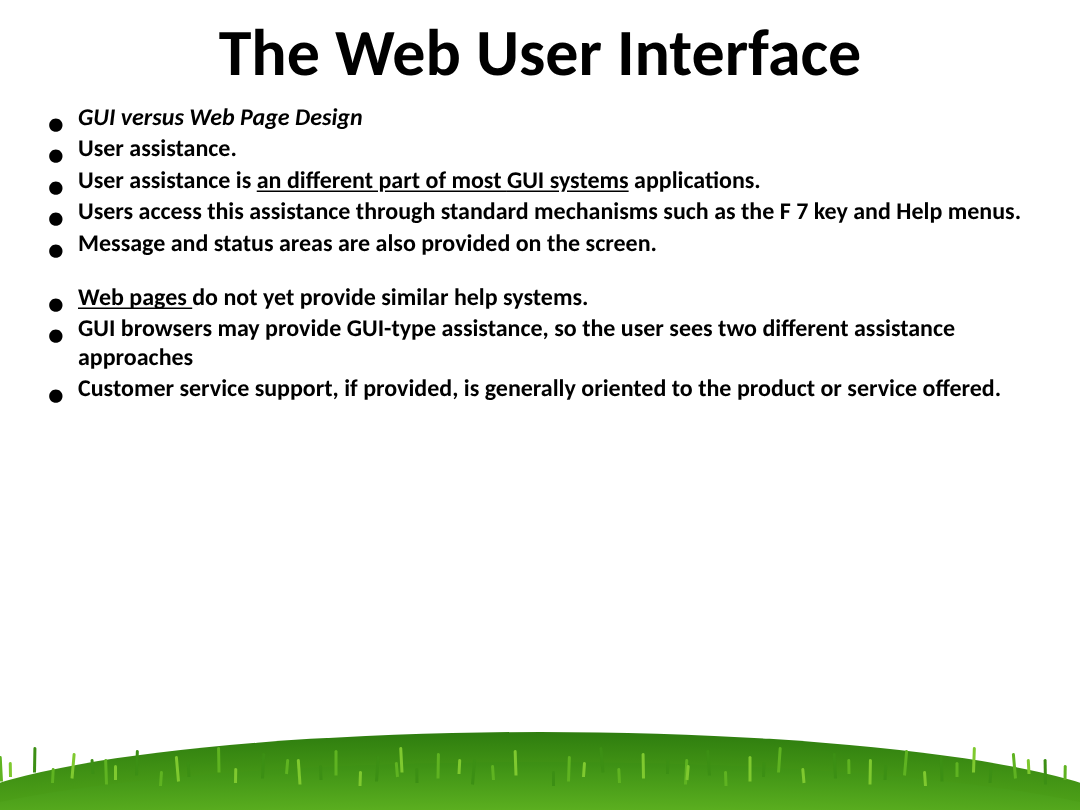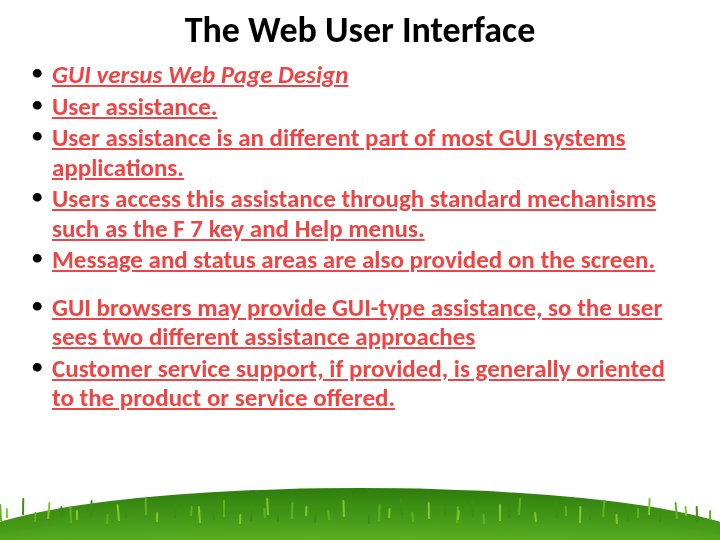--- a/index.html
+++ b/index.html
@@ -13,42 +13,41 @@
     overflow: hidden;
   }
   .slide {
     width: 720px;
     height: 540px;
     position: relative;
     box-sizing: border-box;
   }
   .title {
     text-align: center;
-    font-size: 36px;
+    font-size: 44px;
     font-weight: 700;
     color: #000;
     margin: 8px 0 8px 0;
   }
   .content {
     padding: 0 30px 0 26px;
   }
   ul.bullets {
     list-style: none;
     margin: 0 0 18px 0;
     padding: 0;
   }
   ul.bullets li {
     position: relative;
     padding-left: 26px;
-    font-size: 25px;
+    font-size: 16px;
     line-height: 1.18;
     font-weight: 700;
-    color: #ef4444;
+    color: #000000;
     margin: 0 0 2px 0;
-    text-decoration: underline;
   }
   ul.bullets li::before {
     content: "•";
     position: absolute;
     left: 6px;
     top: 0;
     font-size: 21px;
     color: #000;
   }
   .em-i { font-style: italic; }
@@ -114,20 +113,23 @@
       </li>
       <li>
         <span>Users access this assistance through standard mechanisms such as the F 7 key and Help menus.</span>
       </li>
       <li>
         <span>Message and status areas are also provided on the screen.</span>
       </li>
     </ul>
 
     <ul class="bullets">
+      <li>
+        <span class="u">Web pages </span><span>do not yet provide similar help systems.</span>
+      </li>
       <li>
         <span>GUI browsers may provide GUI-type assistance, so the user sees two different assistance approaches</span>
       </li>
       <li>
         <span>Customer service support, if provided, is generally oriented to the product or service offered.</span>
       </li>
     </ul>
 
   </div>
 

